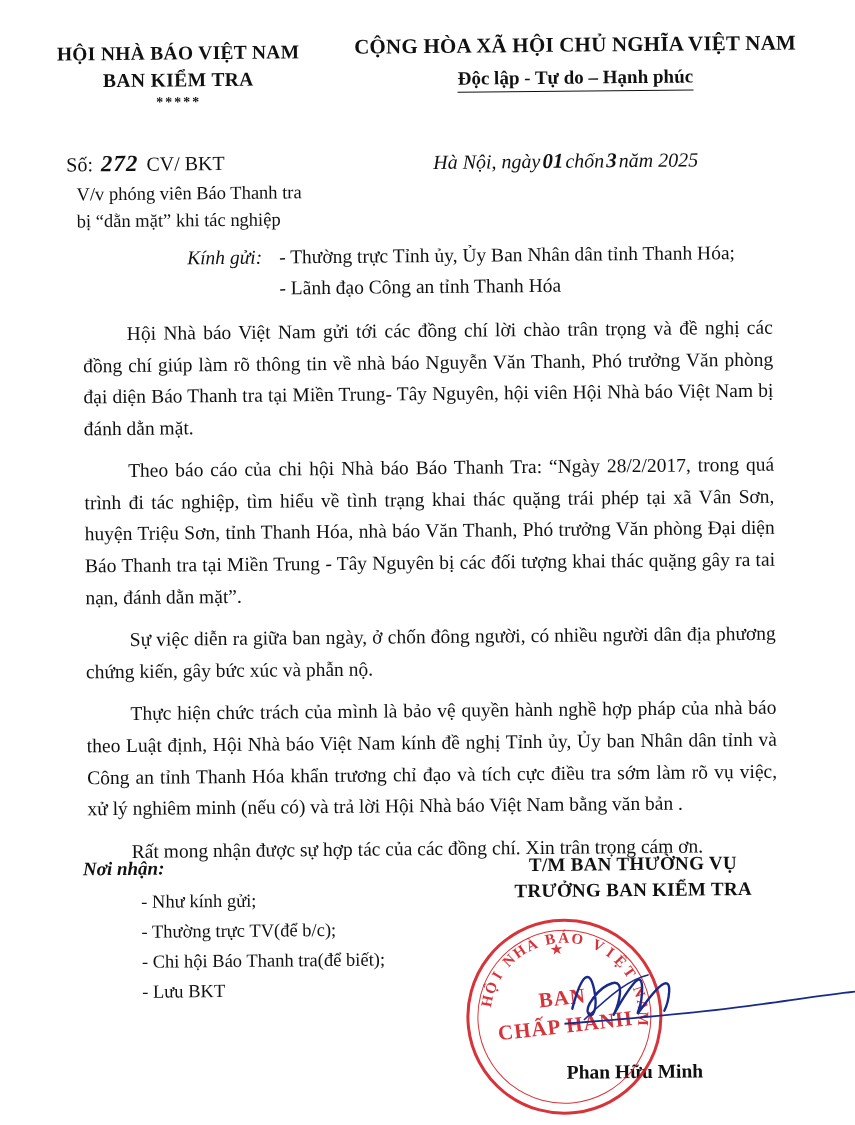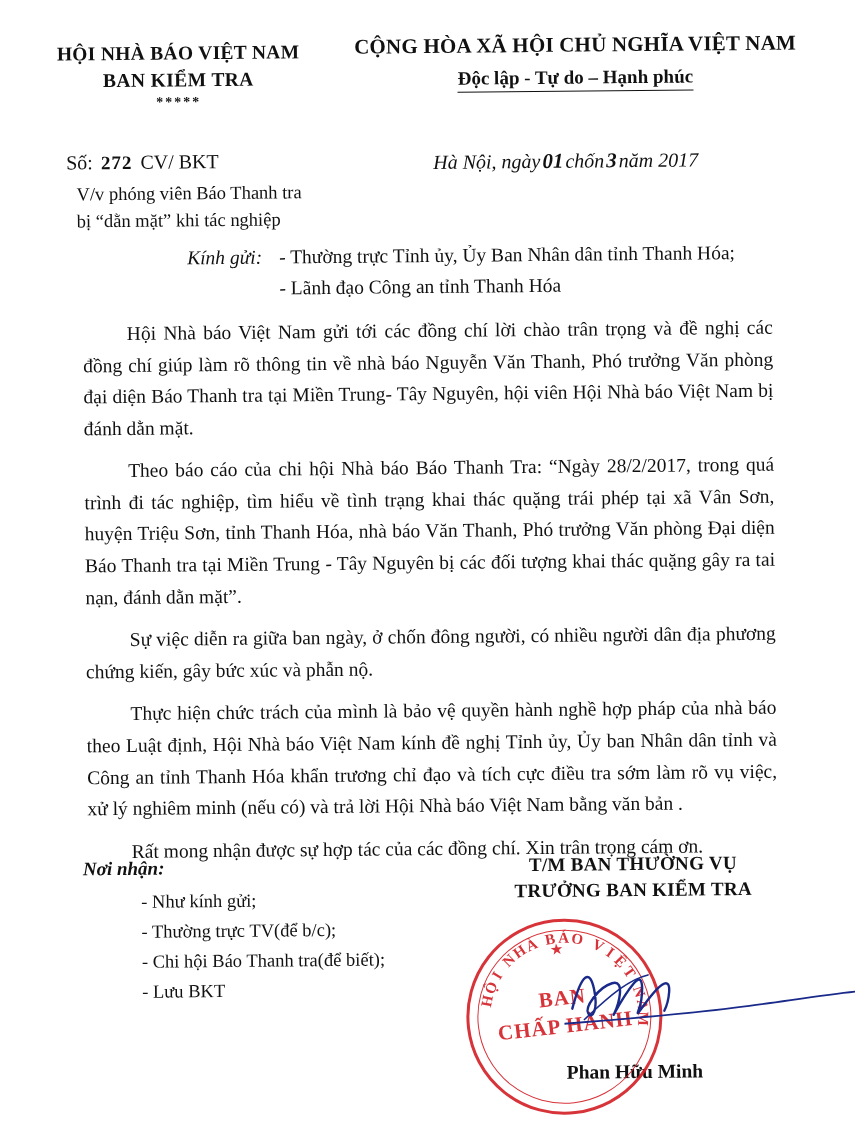--- a/index.html
+++ b/index.html
@@ -83,21 +83,22 @@
   }
 
   .sonum {
     position: absolute;
     left: 70px;
     top: 148px;
     font-size: 20px;
   }
   .sonum .num {
     font-family: "Liberation Serif", serif;
-    font-size: 19px;
+    font-size: 23px;
+    font-style: italic;
     font-weight: bold;
     letter-spacing: 1px;
     padding: 0 8px;
   }
   .vv {
     position: absolute;
     left: 80px;
     top: 178px;
     font-size: 18.5px;
     line-height: 1.45;
@@ -286,21 +287,21 @@
     <span>Số:</span><span class="num">272</span><span>CV/ BKT</span>
   </div>
 
   <div class="vv">
     <div>V/v phóng viên Báo Thanh tra</div>
     <div>bị “dằn mặt” khi tác nghiệp</div>
   </div>
 
   <div class="place">
     <span>Hà Nội, ngày</span><span class="hw">01</span><span>chốn</span><span class="hw">3</span><span>năm</span>
-    <span>2017</span>
+    <span>2025</span>
   </div>
 
   <div class="kinhgui">
     <span class="kg-label">Kính gửi:</span><span>- Thường trực Tỉnh ủy, Ủy Ban Nhân dân tỉnh Thanh Hóa;</span>
     <span class="kg-line2">- Lãnh đạo Công an tỉnh Thanh Hóa</span>
   </div>
 
   <div class="body-text">
     <p>Hội Nhà báo Việt Nam gửi tới các đồng chí lời chào trân trọng và đề nghị các đồng chí giúp làm rõ thông tin về nhà báo Nguyễn Văn Thanh, Phó trưởng Văn phòng đại diện Báo Thanh tra tại Miền Trung- Tây Nguyên, hội viên Hội Nhà báo Việt Nam bị đánh dằn mặt.</p>
     <p>Theo báo cáo của chi hội Nhà báo Báo Thanh Tra: “Ngày 28/2/2017, trong quá trình đi tác nghiệp, tìm hiểu về tình trạng khai thác quặng trái phép tại xã Vân Sơn, huyện Triệu Sơn, tỉnh Thanh Hóa, nhà báo Văn Thanh, Phó trưởng Văn phòng  Đại diện Báo Thanh tra tại Miền Trung - Tây Nguyên bị các đối tượng khai thác quặng gây ra tai nạn, đánh dằn mặt”.</p>

